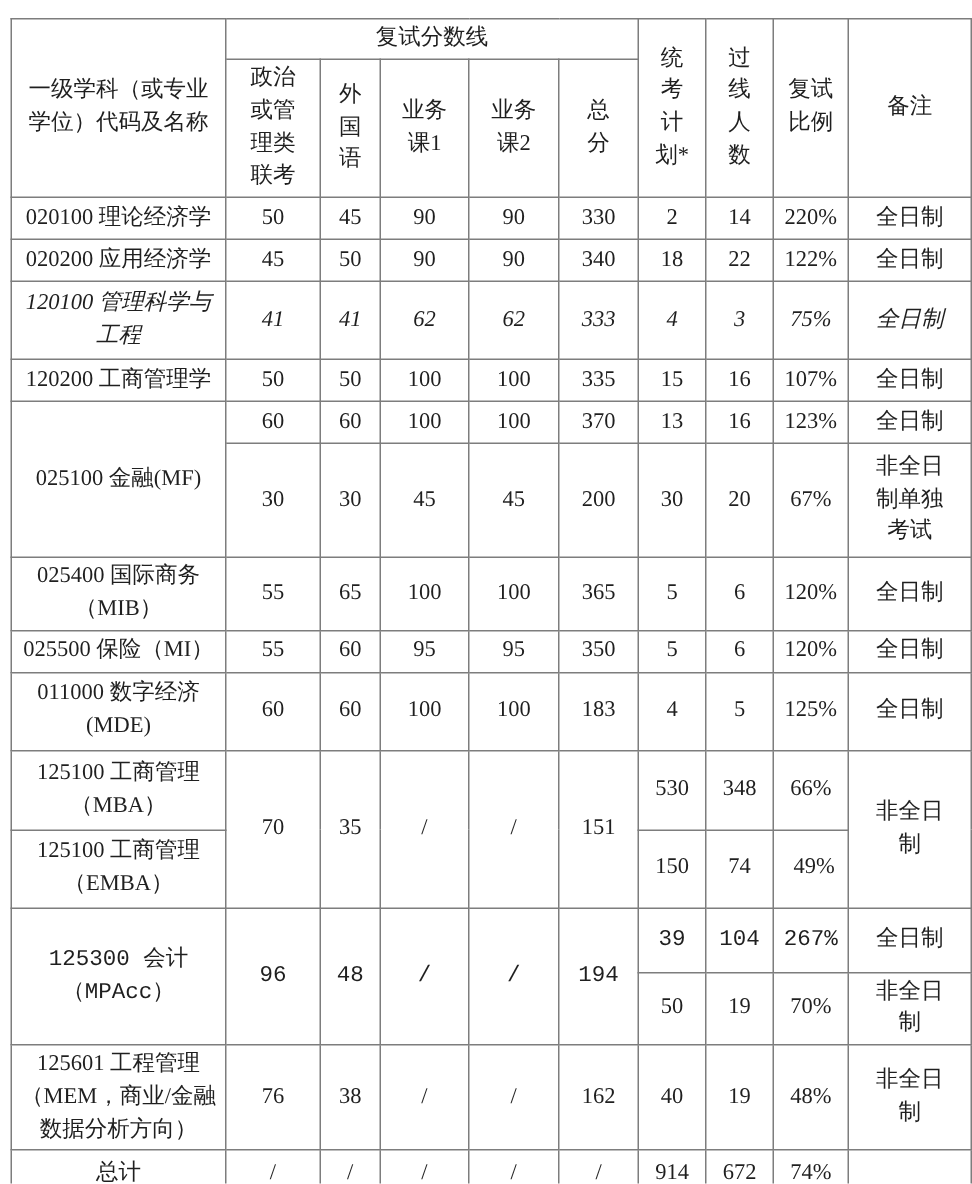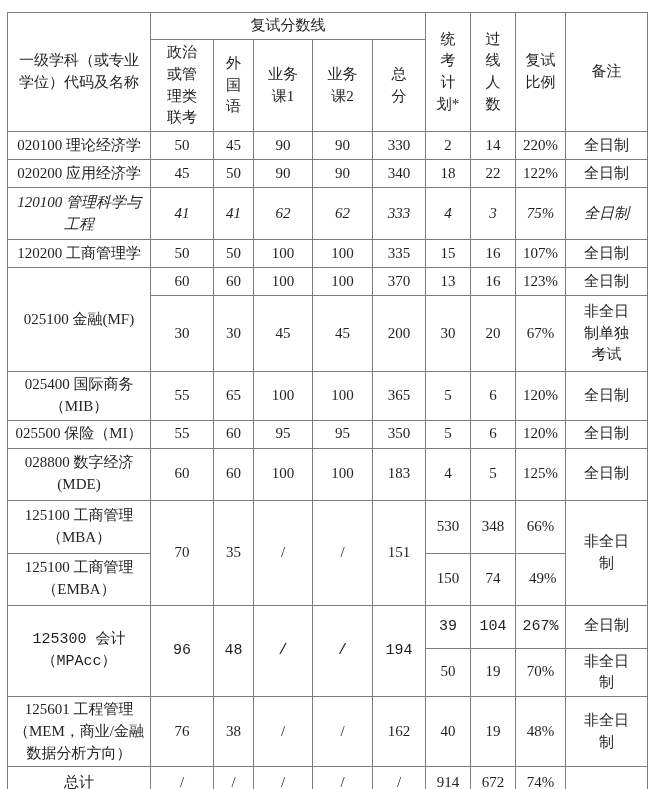--- a/index.html
+++ b/index.html
@@ -177,21 +177,21 @@
         <td>60</td>
         <td>95</td>
         <td>95</td>
         <td>350</td>
         <td>5</td>
         <td>6</td>
         <td>120%</td>
         <td>全日制</td>
       </tr>
       <tr>
-        <td>028800 数字经济(MDE)</td>
+        <td>011000 数字经济(MDE)</td>
         <td>60</td>
         <td>60</td>
         <td>100</td>
         <td>100</td>
         <td>183</td>
         <td>4</td>
         <td>5</td>
         <td>125%</td>
         <td>全日制</td>
       </tr>

